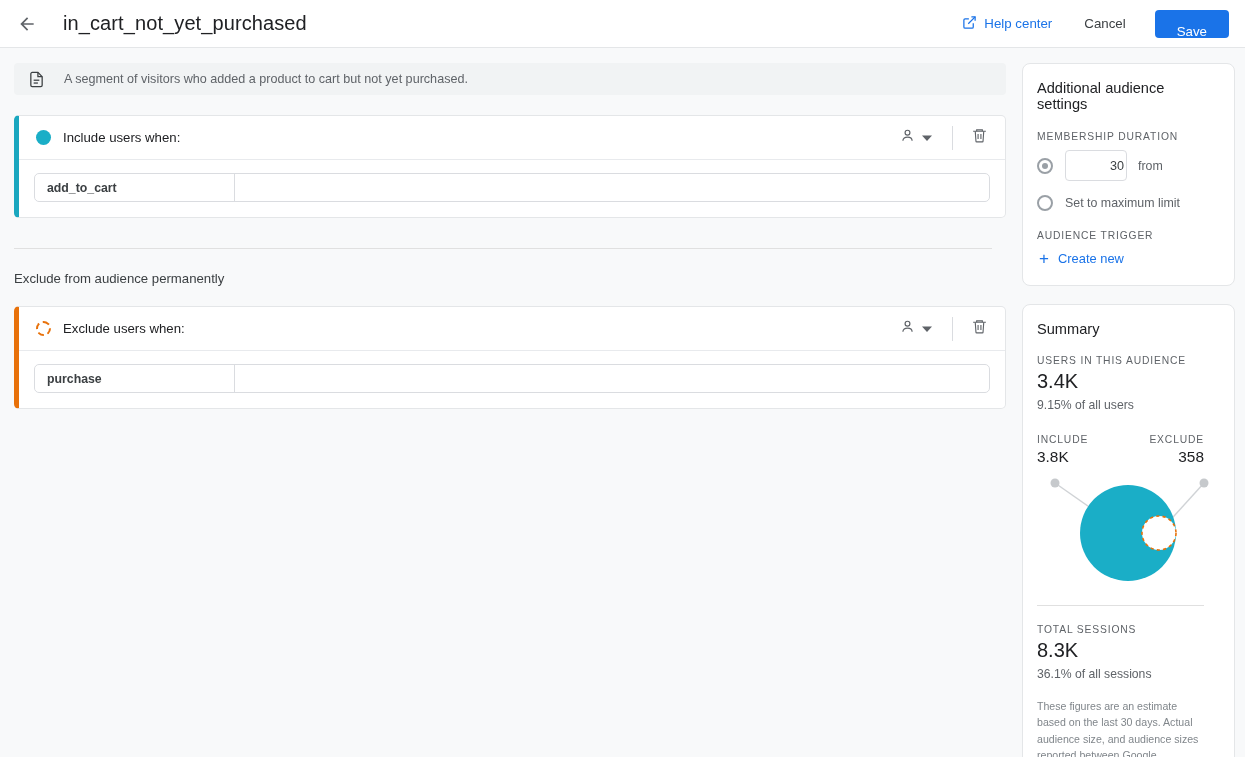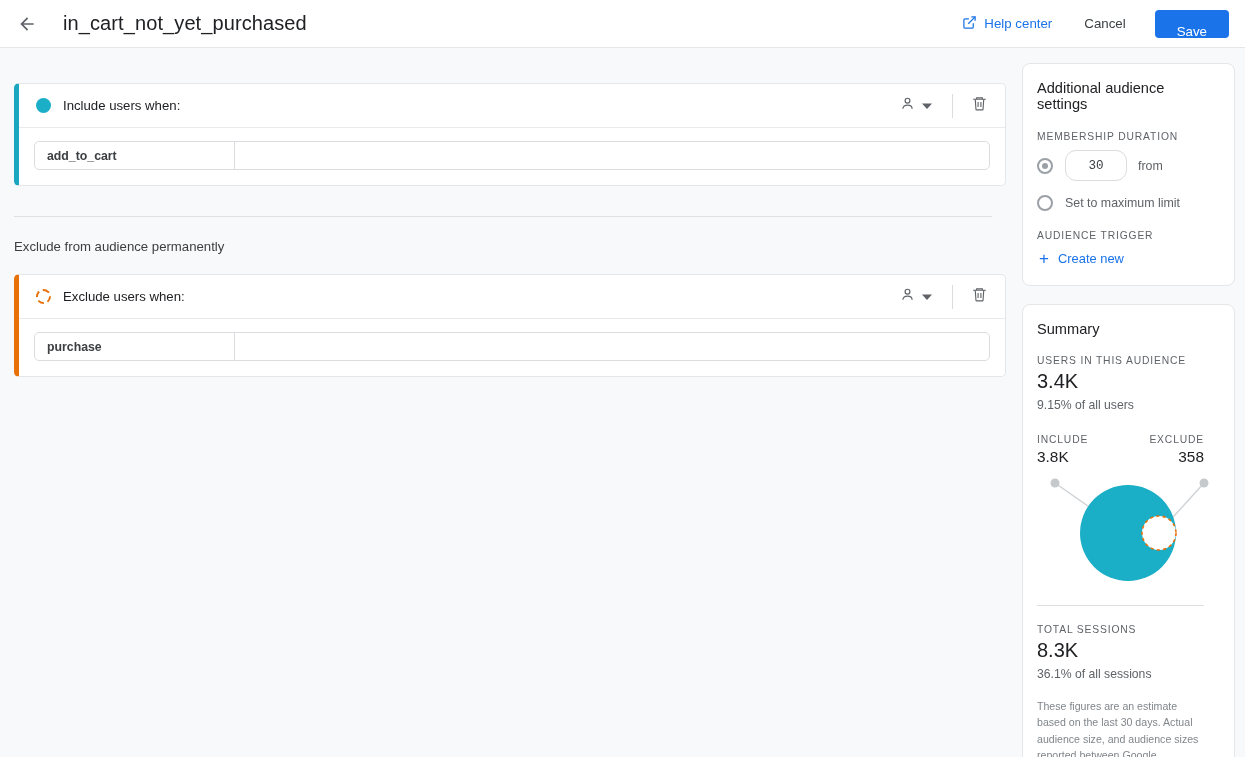--- a/index.html
+++ b/index.html
@@ -121,23 +121,23 @@
   .radio {
     width: 16px; height: 16px; border-radius: 50%;
     border: 2px solid #9aa0a6; flex: none; position: relative; cursor: pointer;
   }
   .radio.checked::after {
     content: ""; position: absolute; left: 3px; top: 3px;
     width: 6px; height: 6px; border-radius: 50%; background: #9aa0a6;
   }
   .duration-input {
     margin-left: 12px; width: 62px; height: 31px;
-    border: 1px solid #dadce0; border-radius: 11px;
-    font-family: Liberation Mono, monospace; font-size: 12.6px; color: #3c4043;
-    text-align: center; outline: none; background: #fff;
+    border: 1px solid #dadce0; border-radius: 4px;
+    font-family: Liberation Sans, sans-serif; font-size: 12.6px; color: #3c4043;
+    text-align: right; outline: none; background: #fff;
   }
   .days-label { margin-left: 11px; font-size: 12.4px; color: #5f6368; }
   .radio-text { margin-left: 12px; font-size: 12.4px; color: #5f6368; }
   .create-new {
     margin-top: 9px; display: flex; align-items: center; gap: 9px;
     color: #1a73e8; font-size: 12.9px; cursor: pointer; padding-left: 2px;
   }
   .plus { font-size: 17px; line-height: 1; color: #1a73e8; }
 
   .metric-label {
@@ -195,20 +195,31 @@
       </div>
       <div class="cancel-btn">Cancel</div>
       <button class="save-btn">Save</button>
     </div>
   </div>
 
   <div class="content">
 
     <div class="left-pane">
 
+      <div class="desc-bar">
+        <div class="desc-icon">
+          <svg width="17" height="17" viewBox="0 0 24 24" fill="none" stroke="#3c4043" stroke-width="1.8">
+            <path d="M14 2H6a2 2 0 0 0-2 2v16a2 2 0 0 0 2 2h12a2 2 0 0 0 2-2V8z"></path>
+            <polyline points="14 2 14 8 20 8"></polyline>
+            <line x1="8" y1="13" x2="16" y2="13"></line>
+            <line x1="8" y1="17" x2="14" y2="17"></line>
+          </svg>
+        </div>
+        <div class="desc-text">A segment of visitors who added a product to cart but not yet purchased.</div>
+      </div>
 
       <div class="cond-card include">
         <div class="cond-head">
           <div class="dot-include"></div>
           <div class="cond-head-label">Include users when:</div>
           <div class="cond-head-actions">
             <div class="scope-btn">
               <span>
                 <svg width="17" height="17" viewBox="0 0 24 24" fill="none" stroke="#5f6368" stroke-width="1.7">
                   <circle cx="12" cy="8" r="3.4"></circle>

